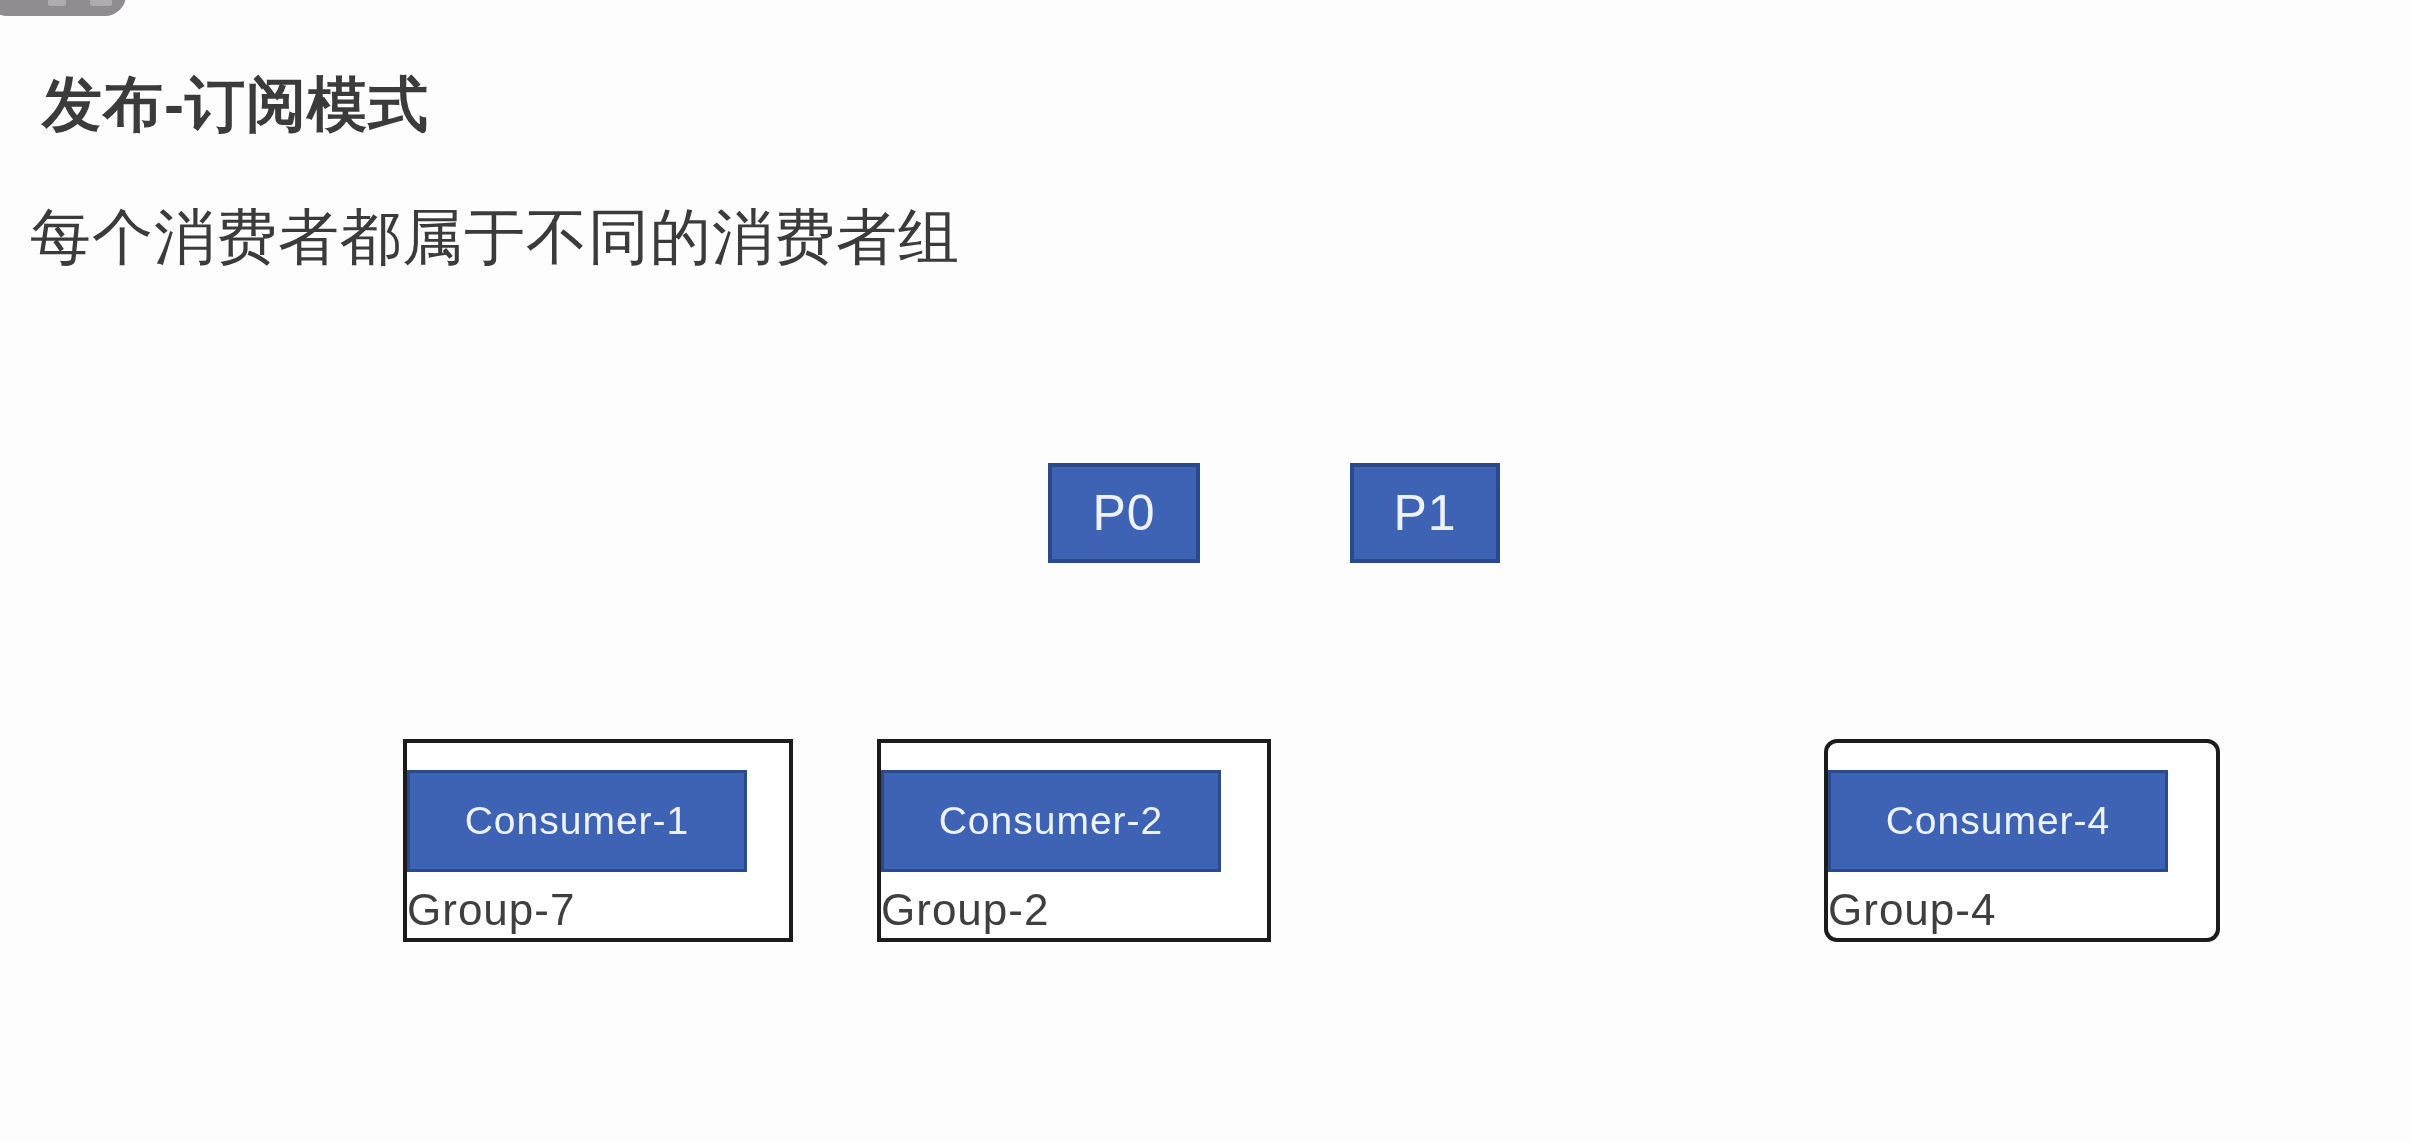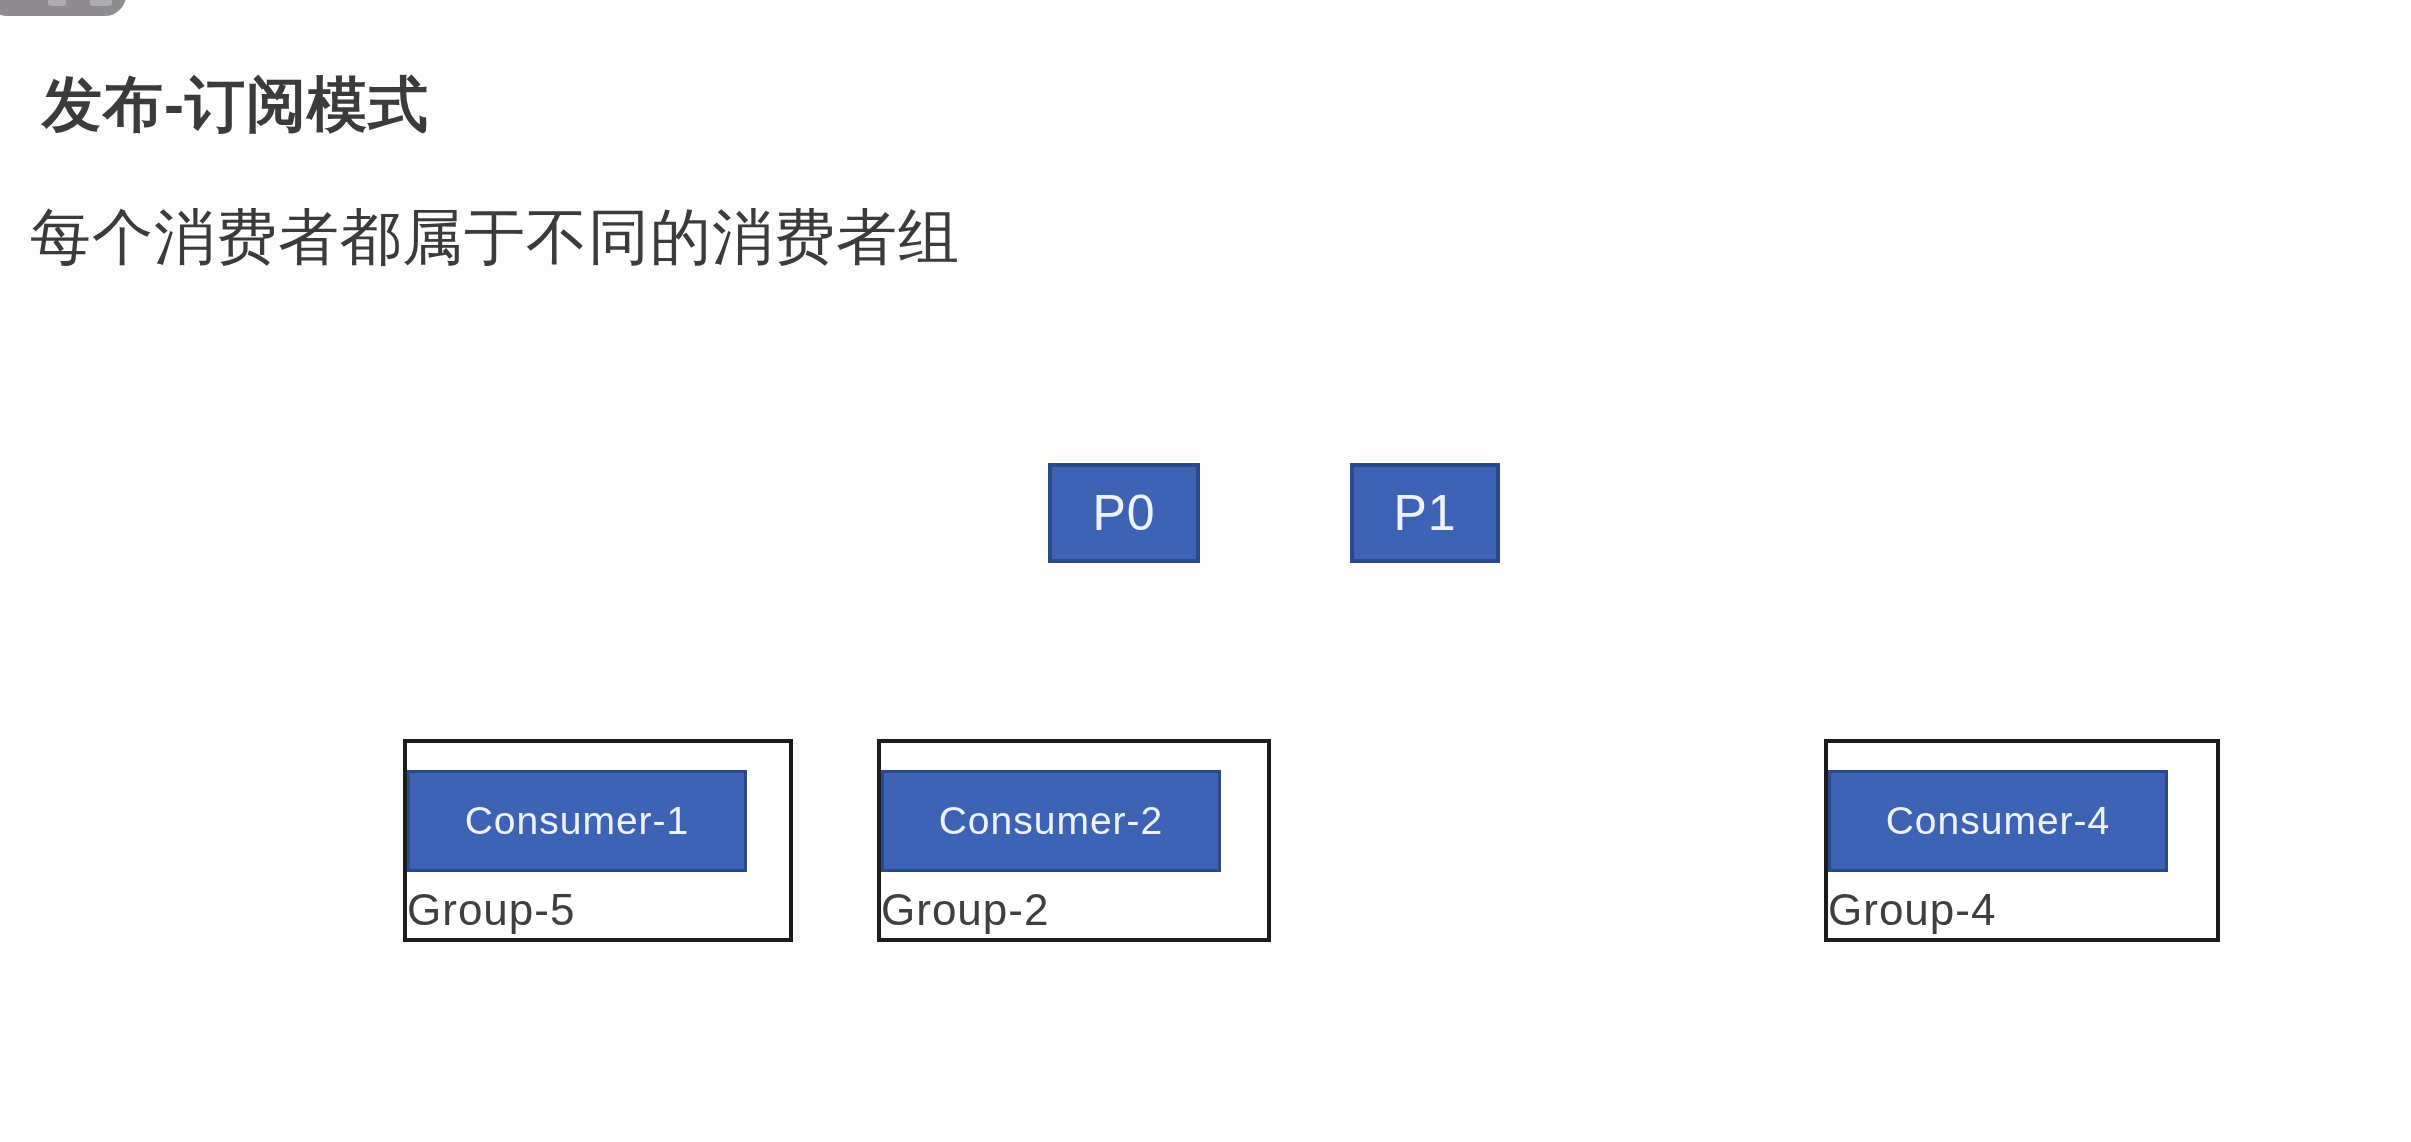--- a/index.html
+++ b/index.html
@@ -28,21 +28,21 @@
     border:4px solid var(--blue_border);display:flex;align-items:center;justify-content:center;
     color:var(--box_text);font-size:50px;letter-spacing:1px;}
   .partition.p0{left:1048px;width:152px;}
   .partition.p1{left:1350px;width:150px;}
 
   .group{position:absolute;top:739px;height:203px;background:#ffffff;
     border:4px solid var(--box_border);display:flex;flex-direction:column;}
   .group.g1{left:403px;width:390px;}
   .group.g2{left:877px;width:394px;}
   .group.g3{left:1352px;width:394px;}
-  .group.g4{left:1824px;width:396px;}
+  .group.g4{left:1824px;width:396px;border-radius:13px;}
 
   .consumer{margin-top:27px;width:340px;height:102px;background:var(--blue_fill);
     border:3px solid var(--blue_border);display:flex;align-items:center;justify-content:center;
     color:var(--box_text);font-size:39px;letter-spacing:1px;}
   .group-label{margin-top:13px;font-size:44px;color:var(--group_label);letter-spacing:1px;}
 </style>
 </head>
 <body>
 
 <div class="stage">
@@ -60,21 +60,21 @@
     <span>P0</span>
   </div>
   <div class="partition p1">
     <span>P1</span>
   </div>
 
   <div class="group g1">
     <div class="consumer">
       <span>Consumer-1</span>
     </div>
-    <div class="group-label">Group-5</div>
+    <div class="group-label">Group-7</div>
   </div>
 
   <div class="group g2">
     <div class="consumer">
       <span>Consumer-2</span>
     </div>
     <div class="group-label">Group-2</div>
   </div>
 
 

